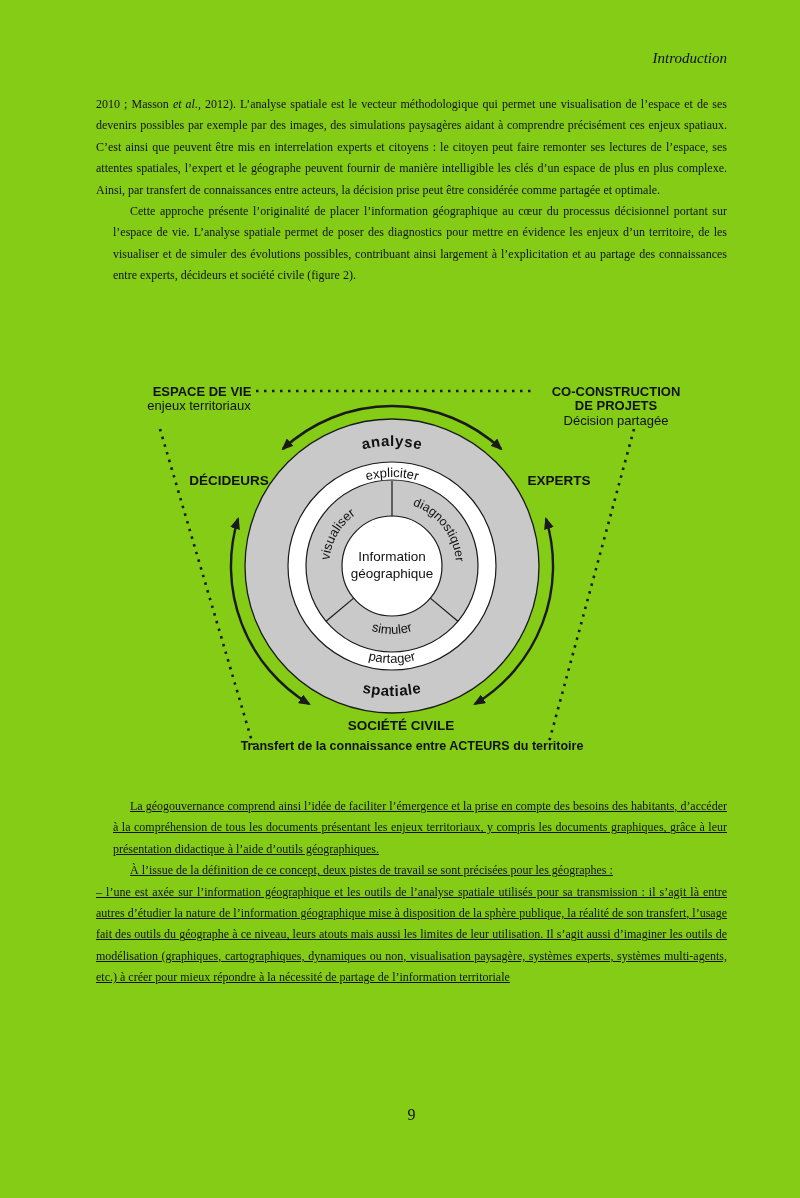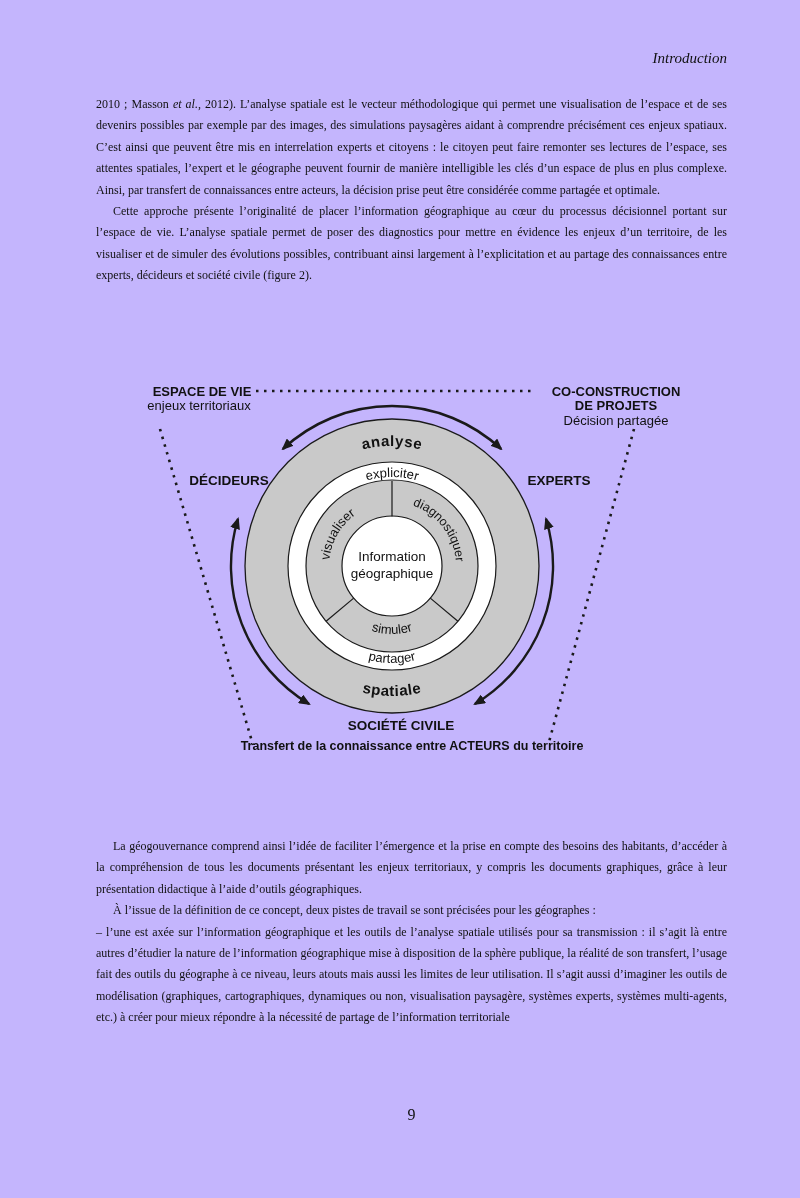--- a/index.html
+++ b/index.html
@@ -1,33 +1,33 @@
 <!DOCTYPE html>
 <html lang="fr"><head>
 <meta charset="utf-8">
 <style>
   html,body{margin:0;padding:0;background:#e9e9e9;}
   .page{
-    position:relative; width:800px; height:1198px; background:#c4b5fd;
+    position:relative; width:800px; height:1198px; background:#84cc16;
     margin:0 auto; overflow:hidden;
     font-family:"Liberation Serif", serif; color:#111;
   }
   .running-header{
     position:absolute; left:96px; top:49px; width:631px;
     text-align:right; font-style:italic; font-size:15px; line-height:18px;
   }
   .body-block{
     position:absolute; left:96px; width:631px;
     font-size:12px; line-height:21.4px; text-align:justify;
     text-justify:inter-word;
   }
   .body-block p{margin:0; padding:0;}
-  p.indent{text-indent:17px;}
+  p.indent{text-indent:17px;margin-left:17px;}
   #block1{top:94px;}
-  #block2{top:836px;}
+  #block2{top:796px;text-decoration:underline;}
   .figure-caption{
     position:absolute; left:96px; top:766px; width:631px;
     font-size:13px; line-height:16px; text-align:left;
   }
   .page-number{
     position:absolute; left:96px; top:1106px; width:631px;
     text-align:center; font-size:16px;
   }
   svg.figure{position:absolute; left:130px; top:378px;}
   svg.figure text, svg.figure textPath{

